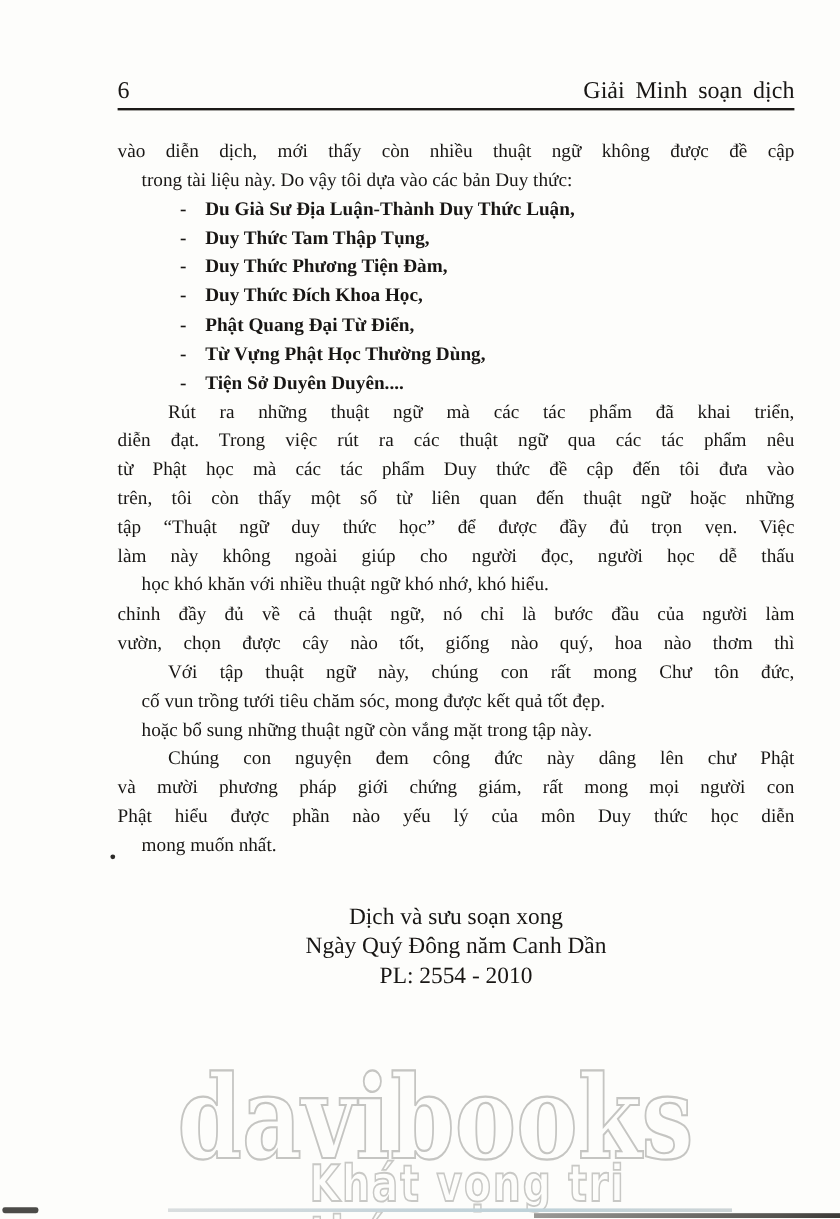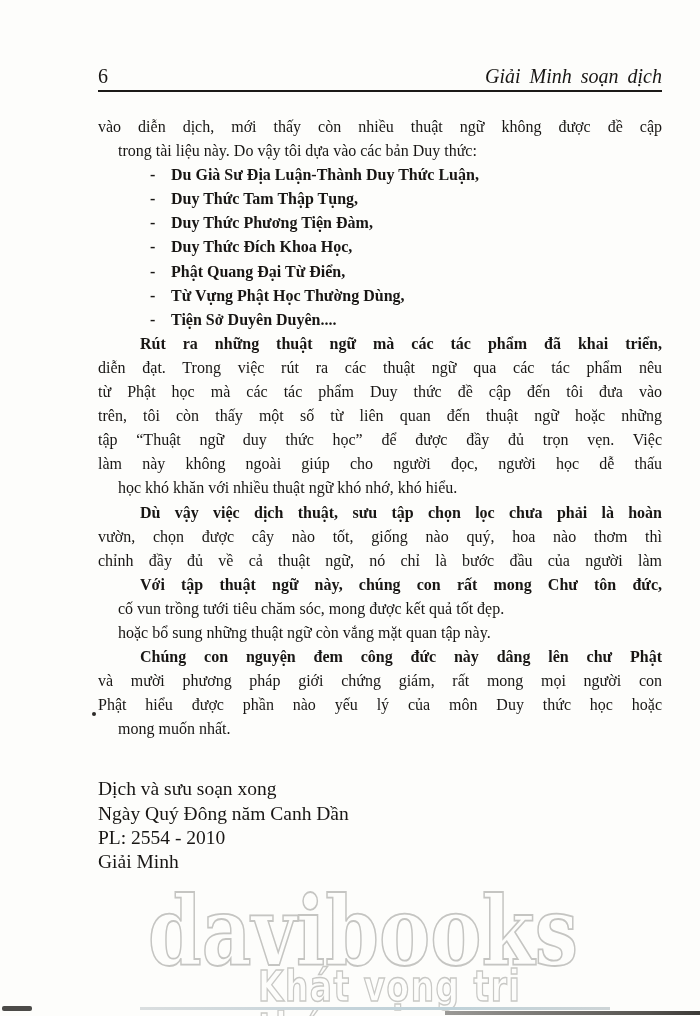--- a/index.html
+++ b/index.html
@@ -4,29 +4,29 @@
 <style>
   html,body{margin:0;padding:0;background:#e9e9e9;}
   .page{
     position:relative;width:700px;height:1016px;margin:0 auto;
     background:#fdfdfb;overflow:hidden;
     font-family:"Liberation Serif","DejaVu Serif",serif;color:#181614;
   }
   .content{position:absolute;left:98px;top:64px;width:564px;}
   .hdr{display:flex;justify-content:space-between;align-items:baseline;
        font-size:20px;line-height:24px;}
-  .hdr .title{word-spacing:4px;font-style:italic;}
+  .hdr .title{word-spacing:4px;}
   .rule{margin-top:2px;border-top:2.5px solid #1c1a18;height:0;}
   .bodytext{margin-top:23px;font-size:16px;line-height:24.1px;}
   .ln{text-align:justify;text-align-last:justify;white-space:normal;}
   .ln.end{text-align:left;text-align-last:left;margin-left:20px;}
-  .ln.ind{text-indent:42px;font-weight:bold;}
+  .ln.ind{text-indent:42px;}
   .list-ln{text-align:left;padding-left:52px;font-weight:bold;}
   .list-ln .dash{display:inline-block;width:21px;}
-  .colophon{margin-top:36px;font-size:19.5px;line-height:24.1px;text-align:left;}
+  .colophon{margin-top:36px;font-size:19.5px;line-height:24.1px;text-align:center;}
   
   .wm{position:absolute;pointer-events:none;color:transparent;line-height:1;}
   .wm-brand{
     left:148px;top:884px;
     font-family:"DejaVu Serif","Liberation Serif",serif;font-weight:bold;
     font-size:96px;letter-spacing:0px;
     -webkit-text-stroke:1.8px #c5c5c2;
     transform:scaleX(0.80);transform-origin:left top;
   }
   .wm-tagline{
@@ -71,39 +71,37 @@
       <div class="list-ln"><span class="dash">-</span><span>Tiện Sở Duyên Duyên....</span></div>
 
       <div class="ln ind">Rút ra những thuật ngữ mà các tác phẩm đã khai triển,</div>
       <div class="ln">diễn đạt. Trong việc rút ra các thuật ngữ qua các tác phẩm nêu</div>
       <div class="ln">từ Phật học mà các tác phẩm Duy thức đề cập đến tôi đưa vào</div>
       <div class="ln">trên, tôi còn thấy một số từ liên quan đến thuật ngữ hoặc những</div>
       <div class="ln">tập “Thuật ngữ duy thức học” để được đầy đủ trọn vẹn. Việc</div>
       <div class="ln">làm này không ngoài giúp cho người đọc, người học dễ thấu</div>
       <div class="ln end">học khó khăn với nhiều thuật ngữ khó nhớ, khó hiểu.</div>
 
-      <div class="ln ind">Dù vậy việc dịch thuật, sưu tập chọn lọc chưa phải là hoàn</div>
+      <div class="ln">chỉnh đầy đủ về cả thuật ngữ, nó chỉ là bước đầu của người làm</div>
       <div class="ln">vườn, chọn được cây nào tốt, giống nào quý, hoa nào thơm thì</div>
-      <div class="ln">chỉnh đầy đủ về cả thuật ngữ, nó chỉ là bước đầu của người làm</div>
       <div class="ln ind">Với tập thuật ngữ này, chúng con rất mong Chư tôn đức,</div>
 
       <div class="ln end">cố vun trồng tưới tiêu chăm sóc, mong được kết quả tốt đẹp.</div>
-      <div class="ln end">hoặc bổ sung những thuật ngữ còn vắng mặt quan tập này.</div>
+      <div class="ln end">hoặc bổ sung những thuật ngữ còn vắng mặt trong tập này.</div>
 
       <div class="ln ind">Chúng con nguyện đem công đức này dâng lên chư Phật</div>
       <div class="ln">và mười phương pháp giới chứng giám, rất mong mọi người con</div>
-      <div class="ln">Phật hiểu được phần nào yếu lý của môn Duy thức học hoặc</div>
+      <div class="ln">Phật hiểu được phần nào yếu lý của môn Duy thức học diễn</div>
       <div class="ln end">mong muốn nhất.</div>
     </div>
 
     <div class="colophon">
       <div>Dịch và sưu soạn xong</div>
       <div>Ngày Quý Đông năm Canh Dần</div>
       <div>PL:  2554 - 2010</div>
-      <div>Giải Minh</div>
     </div>
   </div>
 
   <div class="wm wm-brand">davibooks</div>
   <div class="wm wm-tagline">Khát vọng tri thức</div>
 
   <div class="stray-dot"></div>
   <div class="edge-dash-left"></div>
   <div class="edge-line-light"></div>
   <div class="edge-line-dark"></div>

